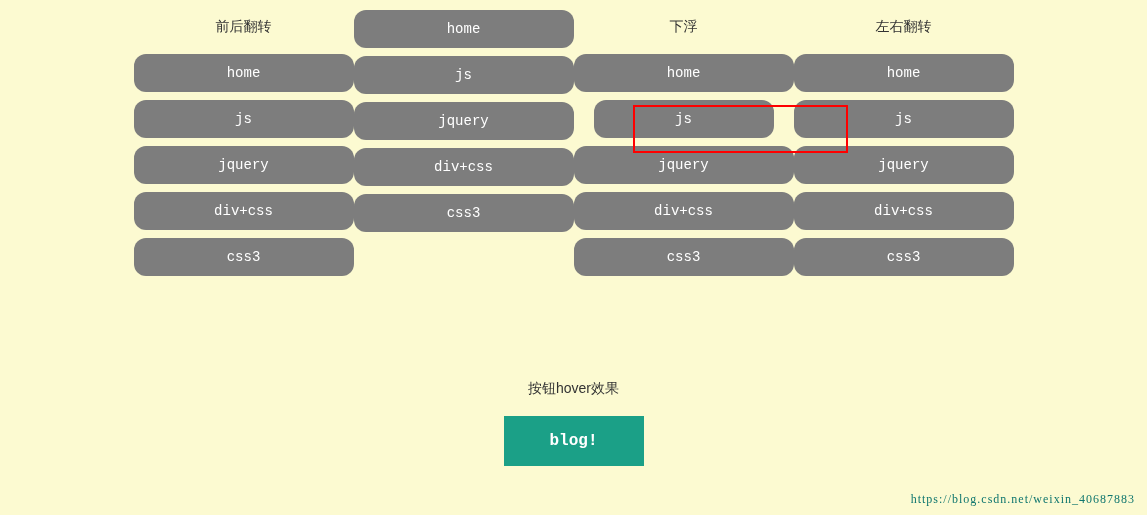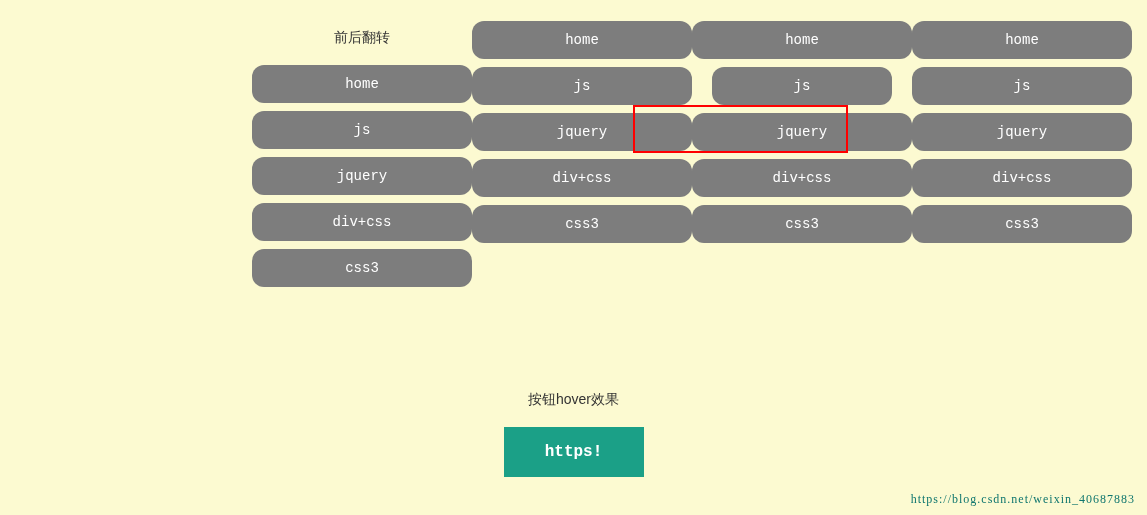--- a/index.html
+++ b/index.html
@@ -10,22 +10,22 @@
     body {
       background-color: #fcfad1;
       font-family: "Microsoft YaHei", sans-serif;
       width: 1147px;
       height: 515px;
       position: relative;
       overflow: hidden;
     }
     .columns {
       display: flex;
-      justify-content: flex-end;
-      padding: 21px 15px 0 15px;
+      justify-content: center;
+      padding: 10px 15px 0 15px;
     }
     .column {
       width: 220px;
       text-align: center;
     }
     .column-title {
       font-size: 14px;
       color: #333;
       margin-bottom: 18px;
       margin-top: 8px;
@@ -127,38 +127,40 @@
       </div>
     <div class="item-row">
         <div class="menu-item">div+css</div>
       </div>
     <div class="item-row">
         <div class="menu-item">css3</div>
       </div>
   </div>
 
   <div class="column">
+    <div class="column-title">下浮</div>
     <div class="item-row">
         <div class="menu-item">home</div>
       </div>
     <div class="item-row">
         <div class="menu-item highlight-item">js</div>
       </div>
     <div class="item-row">
         <div class="menu-item">jquery</div>
       </div>
     <div class="item-row">
         <div class="menu-item">div+css</div>
       </div>
     <div class="item-row">
         <div class="menu-item">css3</div>
       </div>
   </div>
 
   <div class="column">
+    <div class="column-title">左右翻转</div>
     <div class="item-row">
         <div class="menu-item">home</div>
       </div>
     <div class="item-row">
         <div class="menu-item">js</div>
       </div>
     <div class="item-row">
         <div class="menu-item">jquery</div>
       </div>
     <div class="item-row">
@@ -167,16 +169,16 @@
     <div class="item-row">
         <div class="menu-item">css3</div>
       </div>
   </div>
 </div>
 
 <div class="highlight-box"></div>
 
 <div class="bottom-section">
   <div class="bottom-title">按钮hover效果</div>
-  <div class="hover-button">https!</div>
+  <div class="hover-button">blog!</div>
 </div>
 
 <div class="watermark">https://blog.csdn.net/weixin_40687883</div>
 
 </body></html>

